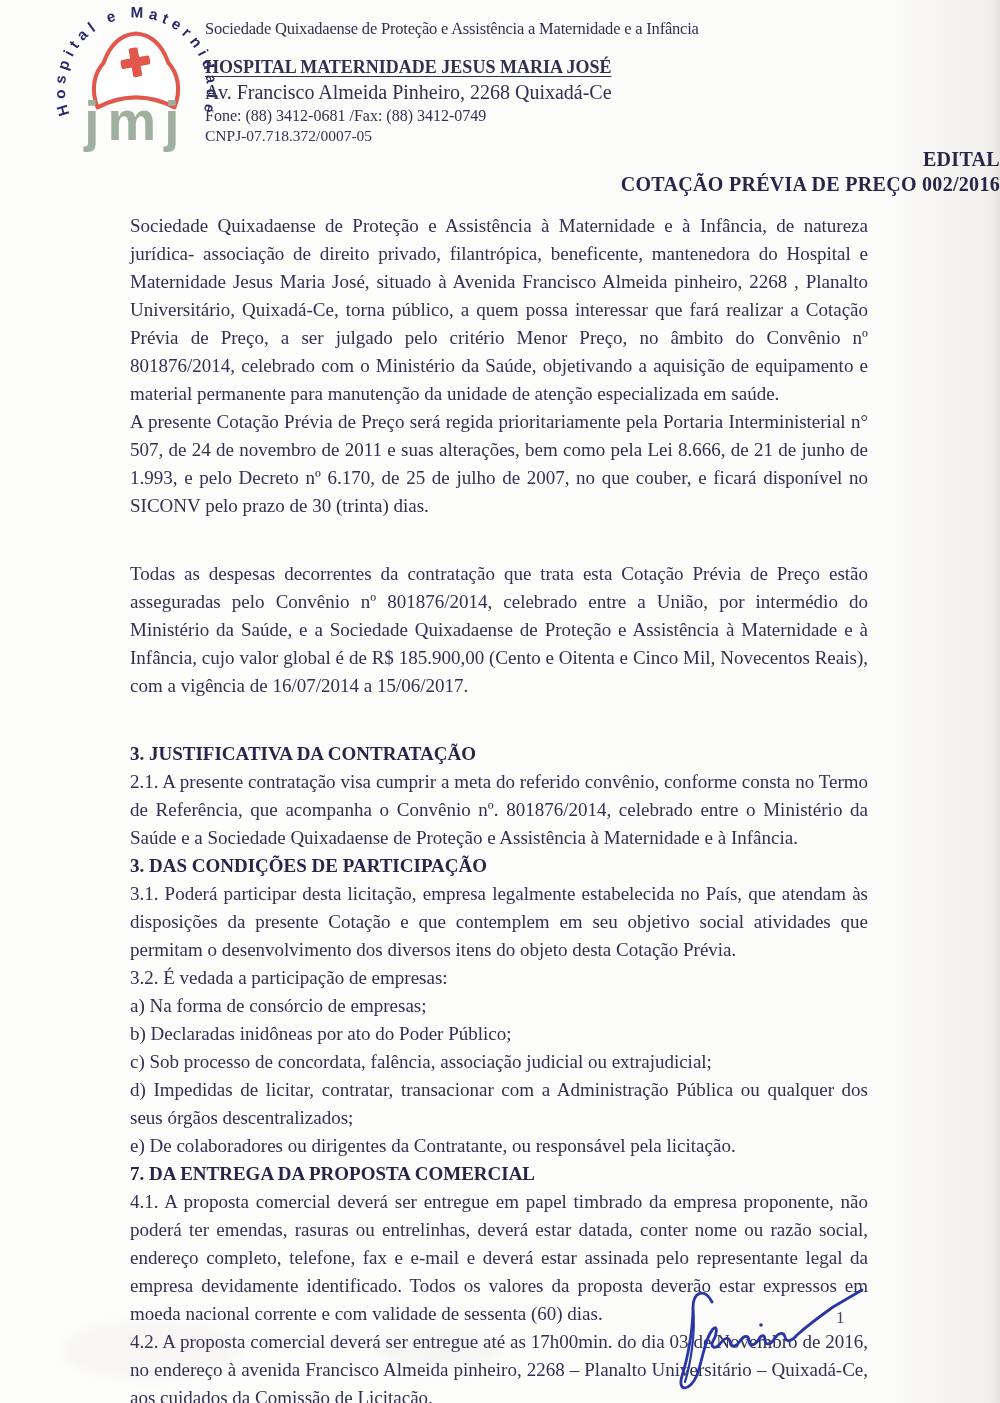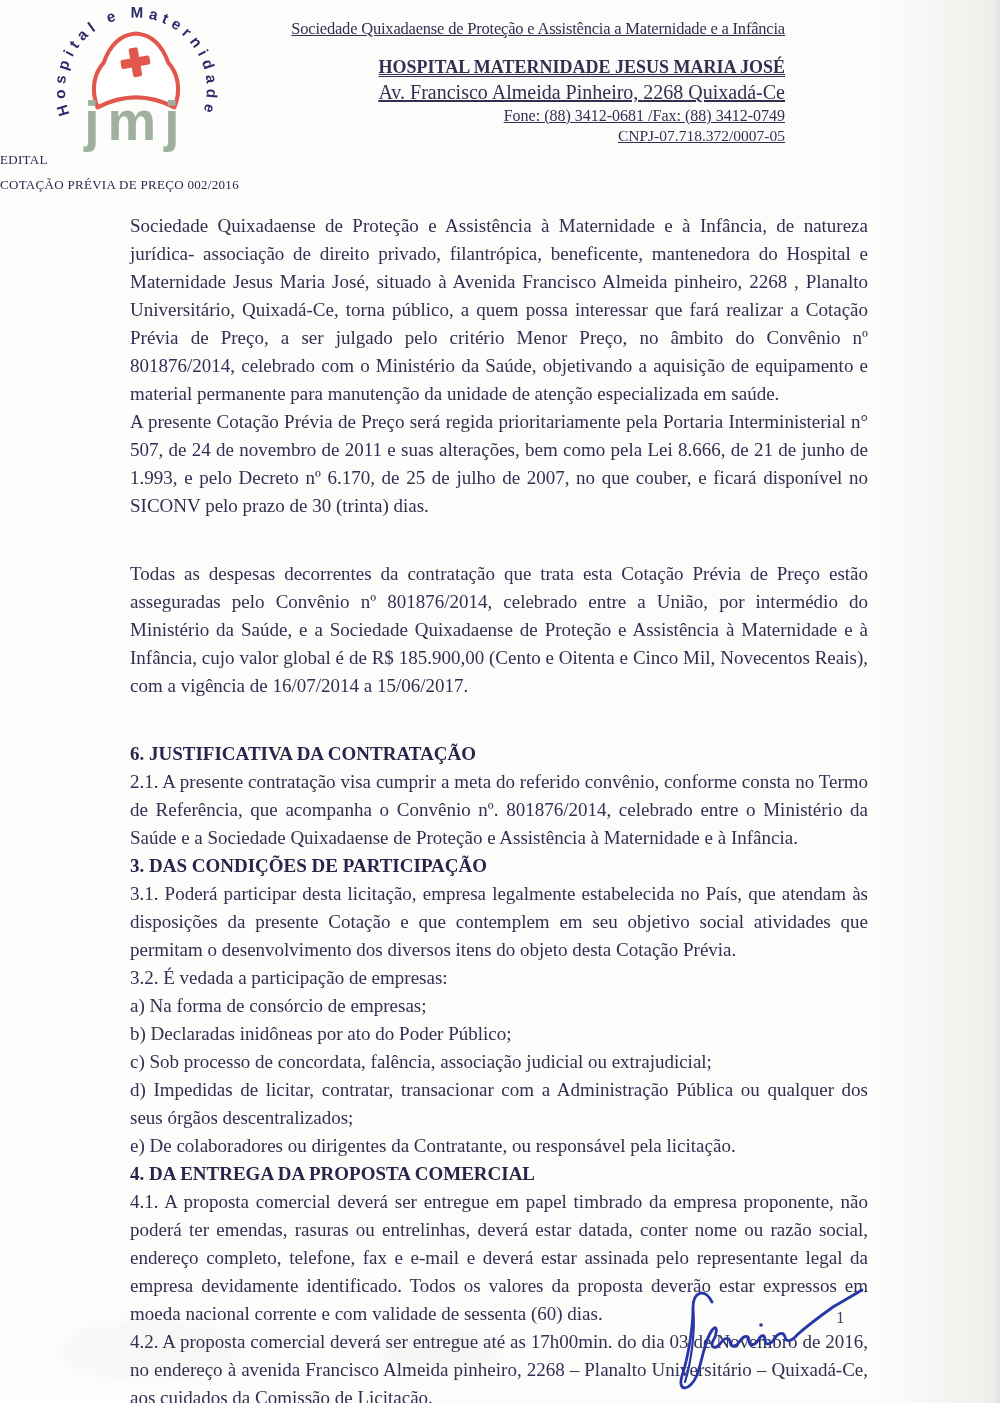--- a/index.html
+++ b/index.html
@@ -18,31 +18,31 @@
     background:linear-gradient(90deg,#fdfdfc 0%,#fcfcfb 88%,#f1efec 99%,#e7e4e0 100%);
     overflow:hidden;
     font-family:"Liberation Serif", serif;
     color:var(--ink);
   }
   
   .letterhead{position:absolute;top:0;left:0;right:0;height:150px;}
   .logo{position:absolute;left:48px;top:2px;width:176px;height:152px;}
   .lh-text{
     position:absolute;left:205px;top:18px;width:580px;
-    text-align:right;line-height:1.28;text-decoration:underline;
+    text-align:left;line-height:1.28;
   }
   .lh-org{font-size:16.5px;letter-spacing:-0.2px;font-weight:500;}
   .lh-name{font-size:18px;font-weight:bold;text-decoration:underline;text-underline-offset:3px;margin-top:17px;}
   .lh-addr{font-size:20px;margin-top:1px;}
   .lh-fone{font-size:16px;}
   .lh-cnpj{font-size:15.5px;}
   
   .title-block{
     position:absolute;top:147px;left:0;width:100%;
-    text-align:left;font-weight:normal;font-size:13px;
+    text-align:right;font-weight:bold;font-size:20px;
     color:var(--ink-bold);line-height:25px;letter-spacing:0.3px;
   }
   
   .body-col{
     position:absolute;top:212px;left:130px;width:738px;
     font-size:19px;line-height:28px;text-align:justify;
     color:var(--ink);
   }
   .para{margin:0;}
   .gap-before{margin-top:40px;}
@@ -102,33 +102,33 @@
   <div class="title-block">
     <div>EDITAL</div>
     <div>COTAÇÃO PRÉVIA DE PREÇO 002/2016</div>
   </div>
 
   <div class="body-col">
     <p class="para">Sociedade Quixadaense de Proteção e Assistência à Maternidade e à Infância, de natureza jurídica- associação de direito privado, filantrópica, beneficente, mantenedora do Hospital e Maternidade Jesus Maria José, situado à Avenida Francisco Almeida pinheiro, 2268 , Planalto Universitário, Quixadá-Ce, torna público, a quem possa interessar que fará realizar a Cotação Prévia de Preço, a ser julgado pelo critério Menor Preço, no âmbito do Convênio nº 801876/2014, celebrado com o Ministério da Saúde, objetivando a aquisição de equipamento e material permanente para manutenção da unidade de atenção especializada em saúde.</p>
     <p class="para">A presente Cotação Prévia de Preço será regida prioritariamente pela Portaria Interministerial n° 507, de 24 de novembro de 2011 e suas alterações, bem como pela Lei 8.666, de 21 de junho de 1.993, e pelo Decreto nº 6.170, de 25 de julho de 2007, no que couber, e ficará disponível no SICONV pelo prazo de 30 (trinta) dias.</p>
     <p class="para gap-before">Todas as despesas decorrentes da contratação que trata esta Cotação Prévia de Preço estão asseguradas pelo Convênio nº 801876/2014, celebrado entre a União, por intermédio do Ministério da Saúde, e a Sociedade Quixadaense de Proteção e Assistência à Maternidade e à Infância, cujo valor global é de R$ 185.900,00 (Cento e Oitenta e Cinco Mil, Novecentos Reais), com a vigência de 16/07/2014 a 15/06/2017.</p>
 
-    <div class="sec-heading gap-before">6. JUSTIFICATIVA DA CONTRATAÇÃO</div>
+    <div class="sec-heading gap-before">3. JUSTIFICATIVA DA CONTRATAÇÃO</div>
     <p class="para">2.1. A presente contratação visa cumprir a meta do referido convênio, conforme consta no Termo de Referência, que acompanha o Convênio nº. 801876/2014, celebrado entre o Ministério da Saúde e a Sociedade Quixadaense de Proteção e Assistência à Maternidade e à Infância.</p>
 
     <div class="sec-heading">3. DAS CONDIÇÕES DE PARTICIPAÇÃO</div>
     <p class="para">3.1. Poderá participar desta licitação, empresa legalmente estabelecida no País, que atendam às disposições da presente Cotação e que contemplem em seu objetivo social atividades que permitam o desenvolvimento dos diversos itens do objeto desta Cotação Prévia.</p>
     <p class="para">3.2. É vedada a participação de empresas:</p>
     <p class="para">a) Na forma de consórcio de empresas;</p>
     <p class="para">b) Declaradas inidôneas por ato do Poder Público;</p>
     <p class="para">c) Sob processo de concordata, falência, associação judicial ou extrajudicial;</p>
     <p class="para">d) Impedidas de licitar, contratar, transacionar com a Administração Pública ou qualquer dos seus órgãos descentralizados;</p>
     <p class="para">e) De colaboradores ou dirigentes da Contratante, ou responsável pela licitação.</p>
 
-    <div class="sec-heading">4. DA ENTREGA DA PROPOSTA COMERCIAL</div>
+    <div class="sec-heading">7. DA ENTREGA DA PROPOSTA COMERCIAL</div>
     <p class="para">4.1. A proposta comercial deverá ser entregue em papel timbrado da empresa proponente, não poderá ter emendas, rasuras ou entrelinhas, deverá estar datada, conter nome ou razão social, endereço completo, telefone, fax e e-mail e deverá estar assinada pelo representante legal da empresa devidamente identificado. Todos os valores da proposta deverão estar expressos em moeda nacional corrente e com validade de sessenta (60) dias.</p>
     <p class="para">4.2. A proposta comercial deverá ser entregue até as 17h00min. do dia 03 de Novembro de 2016, no endereço à avenida Francisco Almeida pinheiro, 2268 – Planalto Universitário – Quixadá-Ce, aos cuidados da Comissão de Licitação.</p>
   </div>
 
   <svg class="signature" viewBox="0 0 215 122" xmlns="http://www.w3.org/2000/svg">
     <g stroke="#2836a8" stroke-width="2.8" fill="none" stroke-linecap="round" stroke-linejoin="round">
       <path d="M 52 24
                C 45 10, 33 13, 33 30
                C 33 50, 28 80, 22 98
                C 17 114, 30 114, 37 97

